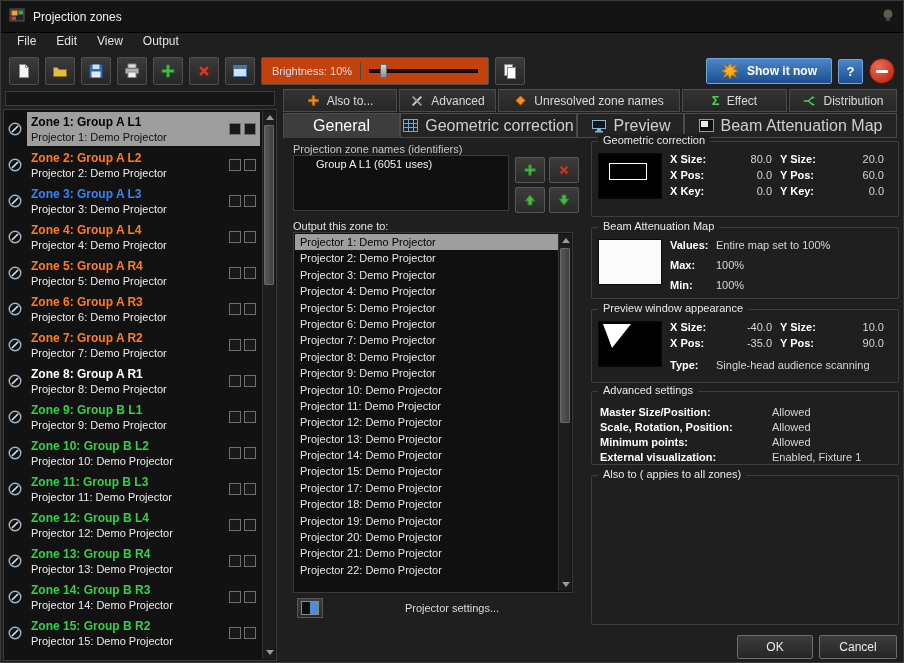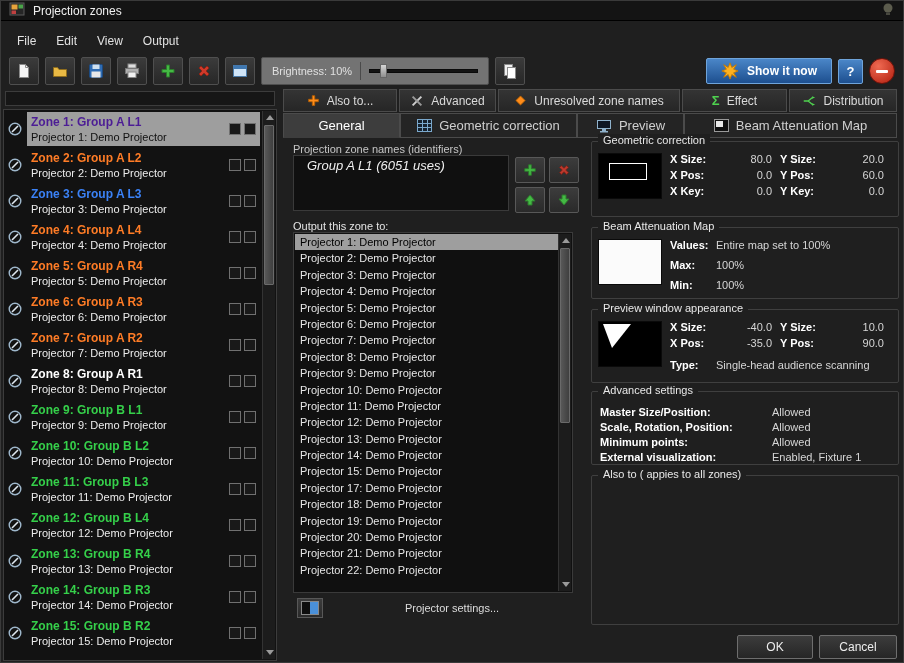--- a/index.html
+++ b/index.html
@@ -1,32 +1,32 @@
 <!DOCTYPE html>
 <html><head>
 <meta charset="utf-8">
 <style>
   * { margin:0; padding:0; box-sizing:border-box; }
   html,body { width:904px; height:663px; }
   body { background:#1f1f1f; font-family:"Liberation Sans", sans-serif; color:#dcdcdc; overflow:hidden; position:relative; }
   .window { position:absolute; inset:0; background:#1f1f1f; border:1px solid #3a3a3a; }
 
   
-  .titlebar { position:absolute; top:0; left:0; right:0; height:20px; background:#141414; display:flex; align-items:center; gap:8px; padding:0 8px; border-bottom:1px solid #000; }
+  .titlebar { position:absolute; top:0; left:0; right:0; height:32px; background:#141414; display:flex; align-items:center; gap:8px; padding:0 8px; border-bottom:1px solid #000; }
   .titlebar .title { font-size:12px; color:#f0f0f0; }
   .titlebar .bulb { margin-left:auto; opacity:.8; }
 
   
   .menubar { position:absolute; top:28px; left:0; right:0; height:24px; display:flex; align-items:center; padding:0 6px; }
   .menu-item { padding:4px 10px; font-size:12px; color:#e2e2e2; cursor:default; }
 
   
   .toolbar { position:absolute; top:52px; left:0; right:0; height:36px; display:flex; align-items:center; gap:6px; padding:0 8px; }
   .tb-btn { width:30px; height:28px; background:linear-gradient(#3b3b3b,#272727); border:1px solid #4f4f4f; border-radius:2px; display:flex; align-items:center; justify-content:center; }
-  .brightness-group { height:28px; width:228px; border:1px solid #4f4f4f; border-radius:2px; background:#737373; display:flex; align-items:center; gap:8px; padding:0 10px; }
+  .brightness-group { height:28px; width:228px; border:1px solid #4f4f4f; border-radius:2px; background:#c2410c; display:flex; align-items:center; gap:8px; padding:0 10px; }
   .brightness-label { font-size:11px; color:#e0e0e0; white-space:nowrap; }
   .vsep { width:1px; height:18px; background:#4a4a4a; }
   .slider { flex:1; position:relative; height:14px; }
   .slider-track { position:absolute; left:0; right:0; top:5px; height:4px; background:#141414; border:1px solid #0a0a0a; }
   .slider-thumb { position:absolute; left:10%; top:0; width:7px; height:14px; background:linear-gradient(#d6d6d6,#8e8e8e); border:1px solid #666; }
   .show-now-btn { margin-left:auto; height:26px; display:flex; align-items:center; gap:8px; padding:0 14px; background:linear-gradient(#4a86c8,#1d4f8f); border:1px solid #6fa4da; border-radius:2px; font-size:12px; font-weight:bold; color:#fff; }
   .help-btn { width:25px; height:25px; background:linear-gradient(#4a86c8,#1d4f8f); border:1px solid #6fa4da; border-radius:2px; color:#fff; font-weight:bold; font-size:13px; display:flex; align-items:center; justify-content:center; }
   .blackout-btn { width:26px; height:26px; border-radius:50%; background:radial-gradient(circle at 35% 30%, #f06a52, #b01e0e); border:1px solid #6e120a; position:relative; }
   .blackout-btn::after { content:""; position:absolute; left:6px; right:6px; top:11px; height:3px; background:#fff; border-radius:1px; }
 
@@ -49,28 +49,28 @@
   .sb-arrow-up, .sb-arrow-down { position:absolute; left:0; width:13px; height:13px; display:flex; align-items:center; justify-content:center; }
   .sb-arrow-up { top:0; } .sb-arrow-down { bottom:0; }
   .tri-up { width:0; height:0; border-left:4px solid transparent; border-right:4px solid transparent; border-bottom:5px solid #9a9a9a; }
   .tri-down { width:0; height:0; border-left:4px solid transparent; border-right:4px solid transparent; border-top:5px solid #9a9a9a; }
   .sb-thumb { position:absolute; left:1px; width:10px; background:linear-gradient(90deg,#585858,#3f3f3f); border:1px solid #6a6a6a; border-radius:1px; }
 
   
   .top-buttons { position:absolute; top:88px; left:282px; right:6px; height:23px; display:flex; gap:2px; }
   .top-btn { display:flex; align-items:center; justify-content:center; gap:7px; background:linear-gradient(#343434,#262626); border:1px solid #4b4b4b; font-size:12px; color:#dadada; }
   .tabs { position:absolute; top:112px; left:282px; right:6px; height:25px; display:flex; }
-  .tab { display:flex; align-items:center; justify-content:center; gap:7px; background:#242424; border:1px solid #4b4b4b; border-bottom:1px solid #4b4b4b; font-size:13px; color:#cfcfcf; }
+  .tab { display:flex; align-items:center; justify-content:center; gap:7px; background:#242424; border:1px solid #4b4b4b; border-bottom:1px solid #4b4b4b; font-size:16px; color:#cfcfcf; }
   .tab.active { background:#3d3d3d; color:#fff; border-bottom:1px solid #3d3d3d; }
   .sigma { color:#4fd24f; font-weight:bold; font-size:13px; }
 
   
   .zone-names-label { position:absolute; top:142px; left:292px; font-size:11px; color:#c6c6c6; }
   .zone-names-box { position:absolute; top:154px; left:292px; width:216px; height:56px; background:#101010; border:1px solid #3a3a3a; overflow:hidden; }
-  .zn-item { font-size:13px; color:#f0f0f0; padding:2px 13px; white-space:nowrap;font-style:italic; }
+  .zn-item { font-size:11px; color:#f0f0f0; padding:2px 22px; white-space:nowrap; }
   .mini-btn { position:absolute; width:30px; height:26px; background:linear-gradient(#3c3c3c,#2a2a2a); border:1px solid #585858; border-radius:2px; display:flex; align-items:center; justify-content:center; }
   .output-label { position:absolute; top:219px; left:292px; font-size:11px; color:#e4e4e4; }
   .projector-list-box { position:absolute; top:231px; left:292px; width:280px; height:361px; background:#101010; border:1px solid #3a3a3a; overflow:hidden; }
   .proj-items { position:absolute; top:1px; left:1px; right:14px; bottom:1px; overflow:hidden; }
   .proj-item { height:16.4px; line-height:16.4px; font-size:11px; color:#e6e6e6; padding:0 5px; white-space:nowrap; }
   .proj-item.selected { background:#9e9e9e; color:#000; }
   .proj-scrollbar { position:absolute; top:1px; right:1px; bottom:1px; width:13px; background:#1c1c1c; border-left:1px solid #333; }
   .proj-settings-icon-btn { position:absolute; top:597px; left:296px; width:26px; height:20px; background:linear-gradient(#3c3c3c,#2a2a2a); border:1px solid #585858; display:flex; align-items:center; justify-content:center; }
   .proj-settings-btn { position:absolute; top:597px; left:330px; width:242px; height:20px; font-size:11px; color:#dcdcdc; text-align:center; line-height:20px; }
 
@@ -202,21 +202,21 @@
       <div class="zone-rows">
   <div class="zone-row selected">
     <span class="zone-edit">
       <svg width="14" height="14" viewBox="0 0 14 14">
                 <circle cx="7" cy="7" r="5.8" fill="none" stroke="#9fb8cc" stroke-width="1.4"></circle>
                 <path d="M4 10L10 4" stroke="#dfe8f0" stroke-width="1.6"></path>
               </svg>
     </span>
     <div class="zone-body">
       <div class="zone-text">
-        <div class="zone-name" style="color: #4c1d95;">Zone 1: Group A L1</div>
+        <div class="zone-name" style="color: #000000;">Zone 1: Group A L1</div>
         <div class="zone-proj">Projector 1: Demo Projector</div>
       </div>
       <div class="zone-cbs">
         <span class="zone-cb"></span>
         <span class="zone-cb"></span>
       </div>
     </div>
   </div>
 
   <div class="zone-row">

